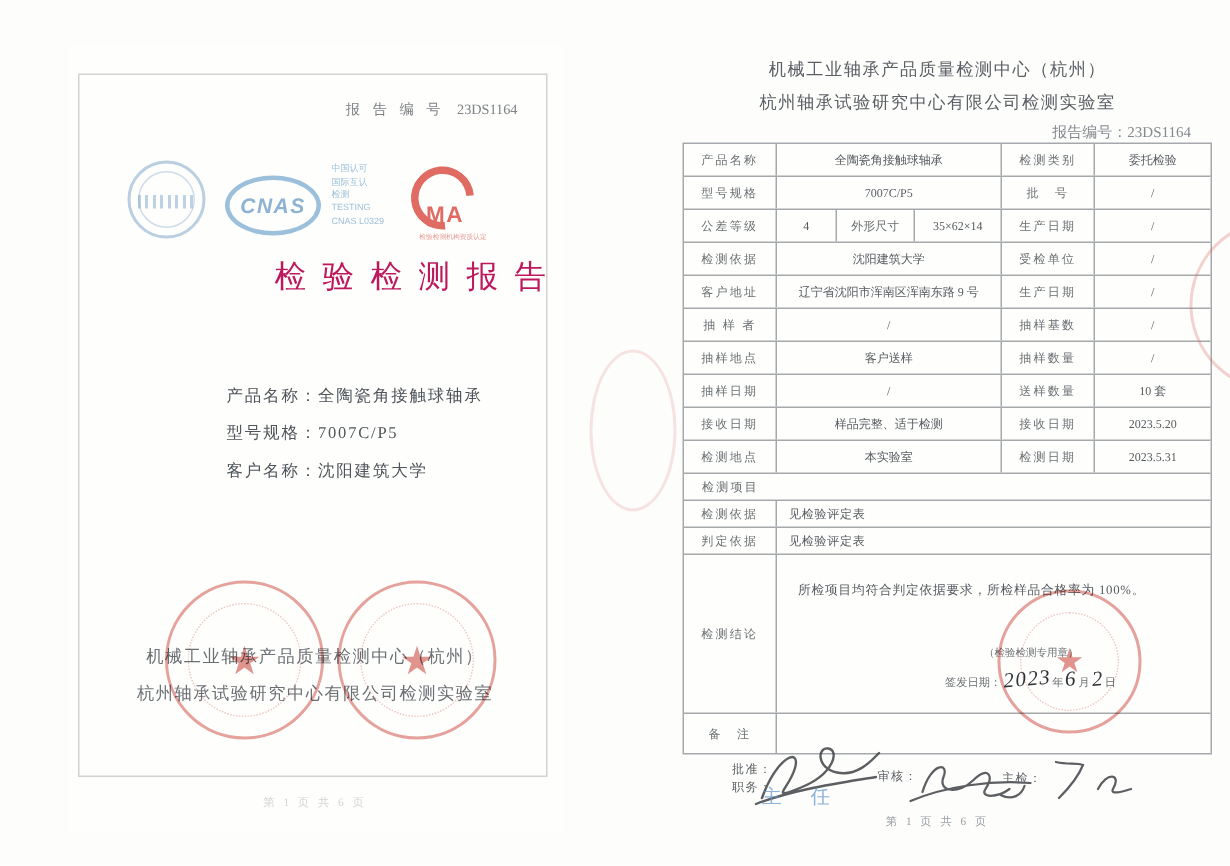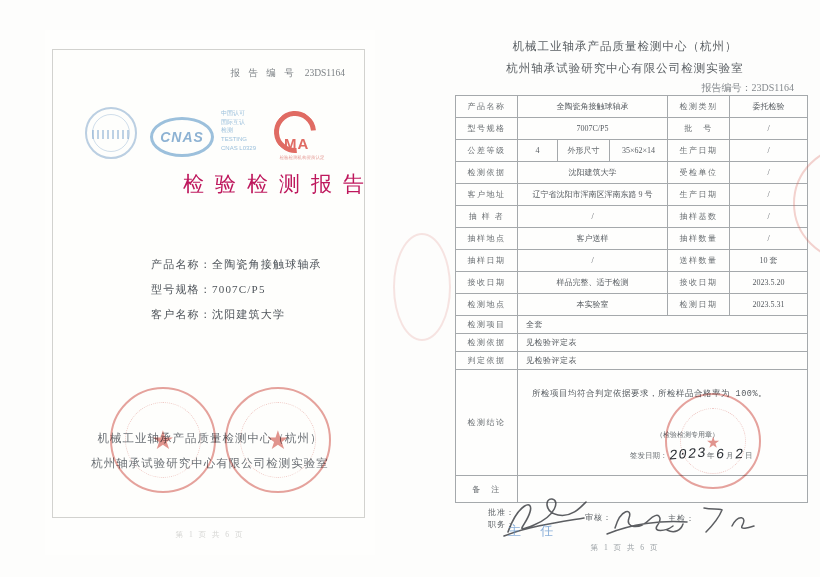--- a/index.html
+++ b/index.html
@@ -61,21 +61,21 @@
   .tc { border-right:1px solid #a5a9ac; display:flex; align-items:center; justify-content:center;
     font-size:8px; color:#565b60; overflow:hidden; white-space:nowrap; }
   .trow .tc:last-child, .trow-conclusion .conc-content, .trow-remark .tc:last-child { border-right:none; }
   .lab { width:62px; color:#6a6f73; letter-spacing:1.5px; }
   .val { width:150px; }
   .valr { flex:1; }
   .v40 { width:40px; } .l52 { width:52px; color:#6a6f73; } .v58 { width:58px; }
   .wide { flex:1; justify-content:flex-start; padding-left:8px; letter-spacing:.5px; }
   .trow-conclusion { display:flex; height:106px; border-bottom:1px solid #a5a9ac; }
   .tall-lab { height:100%; }
-  .conc-content { position:relative; flex:1; font-size:8px; color:#565b60;font-family:Liberation Mono, monospace; }
+  .conc-content { position:relative; flex:1; font-size:8px; color:#565b60; }
   .conc-text { position:absolute; left:14px; top:18px; letter-spacing:.5px; font-size:8.5px; }
   .stamp-note { position:absolute; left:138px; top:60px; font-size:7px; color:#6a6f73; }
   .issue-line { position:absolute; left:112px; top:76px; font-size:7.5px; color:#6a6f73; }
   .hand { display:inline-block; font-size:14px; color:#2f3338; transform:rotate(-5deg);
     font-style:italic; margin:0 1px; letter-spacing:1px; }
   .seal-c { left:147px; top:23px; width:96px; height:96px; }
   .seal-c .star { font-size:22px; }
   .trow-remark { display:flex; height:26px; }
   
   .sigzone { position:absolute; left:0; top:475px; width:390px; height:56px; font-size:8px; color:#5a5f63; }
@@ -212,21 +212,20 @@
           <div class="tc valr">2023.5.20</div>
         </div>
         <div class="trow">
           <div class="tc lab">检测地点</div>
           <div class="tc val">本实验室</div>
           <div class="tc lab">检测日期</div>
           <div class="tc valr">2023.5.31</div>
         </div>
         <div class="trow small">
           <div class="tc lab">检测项目</div>
-          <div class="tc wide">全套</div>
         </div>
         <div class="trow small">
           <div class="tc lab">检测依据</div>
           <div class="tc wide">见检验评定表</div>
         </div>
         <div class="trow small">
           <div class="tc lab">判定依据</div>
           <div class="tc wide">见检验评定表</div>
         </div>
       </div>

